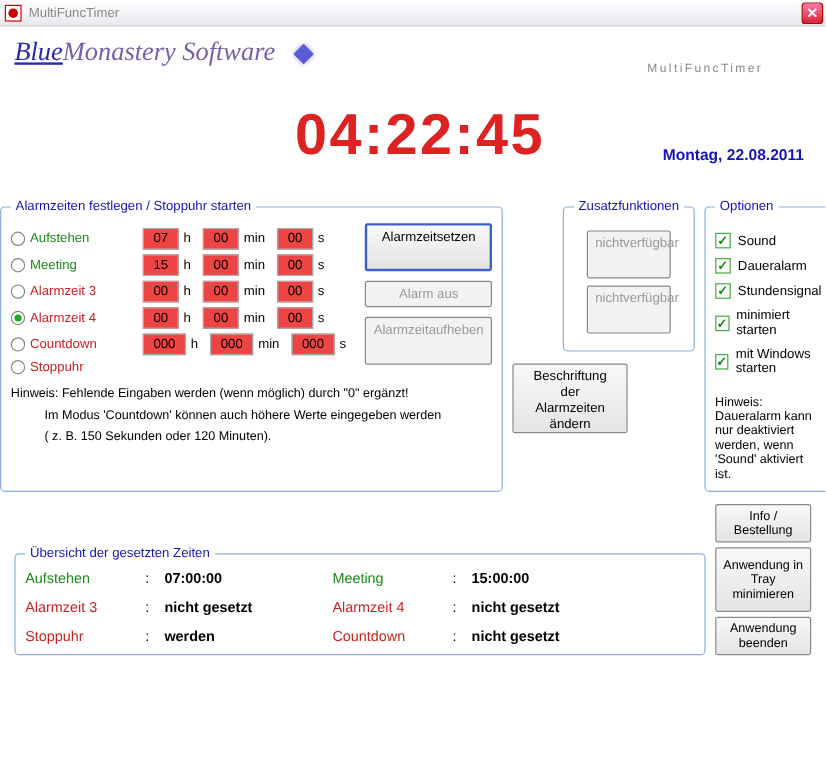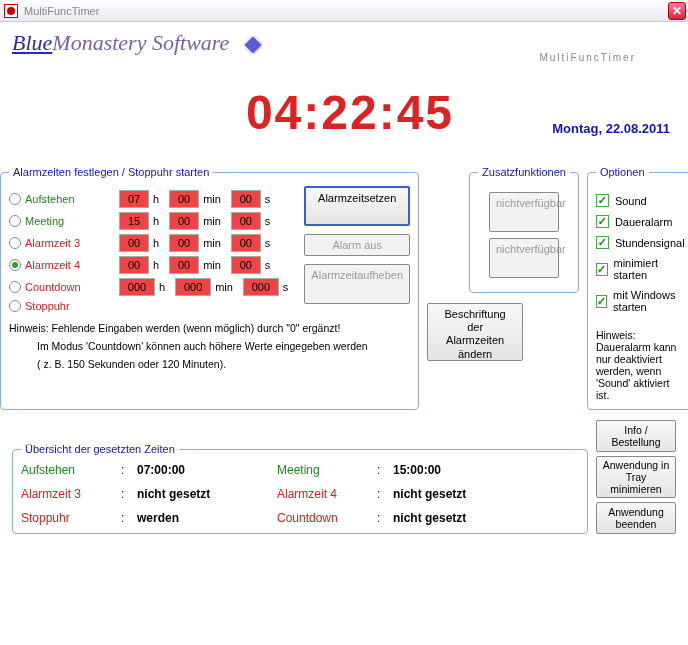--- a/index.html
+++ b/index.html
@@ -221,21 +221,21 @@
         <span class="red">Countdown</span>
         <span>:</span>
         <span style="font-weight: bold;">nicht gesetzt</span>
       </div>
   </fieldset>
   <div class="right-btns">
     <div class="btn" style="height:32px; display:flex; flex-direction:column; justify-content:center;">
       <span>Info /</span>
         <span>Bestellung</span>
     </div>
-    <div class="btn" style="height:42px; display:flex; flex-direction:column; justify-content:center;">
+    <div class="btn" style="height:54px; display:flex; flex-direction:column; justify-content:center;">
       <span>Anwendung in</span>
         <span>Tray</span>
         <span>minimieren</span>
     </div>
     <div class="btn" style="height:32px; display:flex; flex-direction:column; justify-content:center;">
       <span>Anwendung</span>
         <span>beenden</span>
     </div>
   </div>
 </div>

